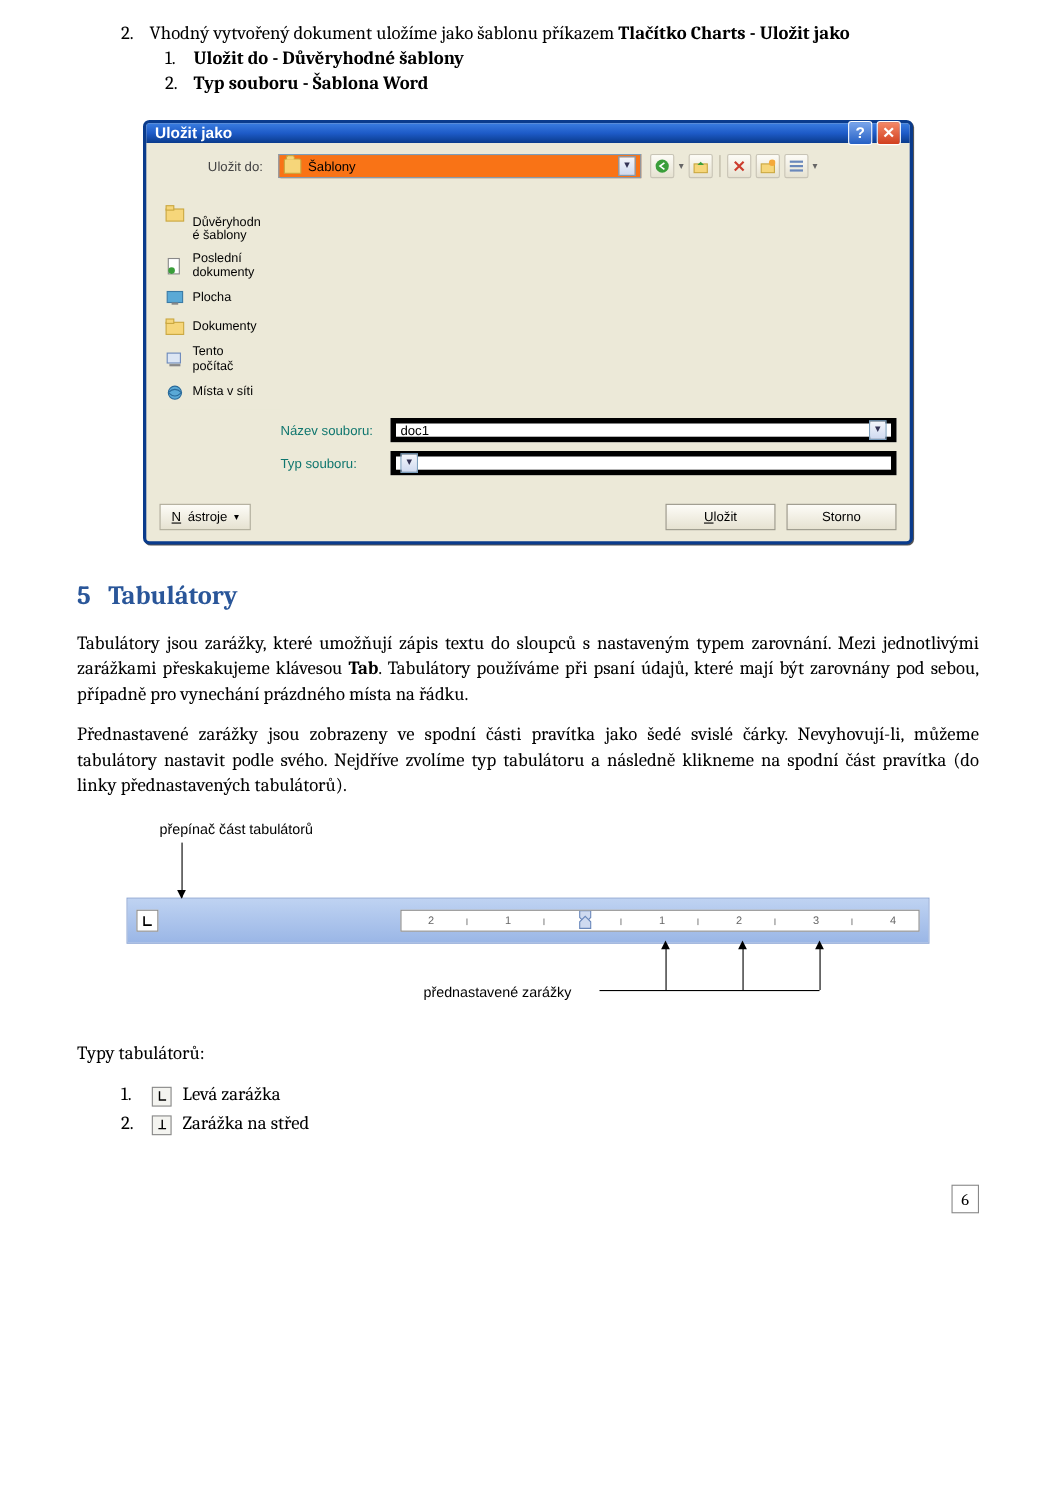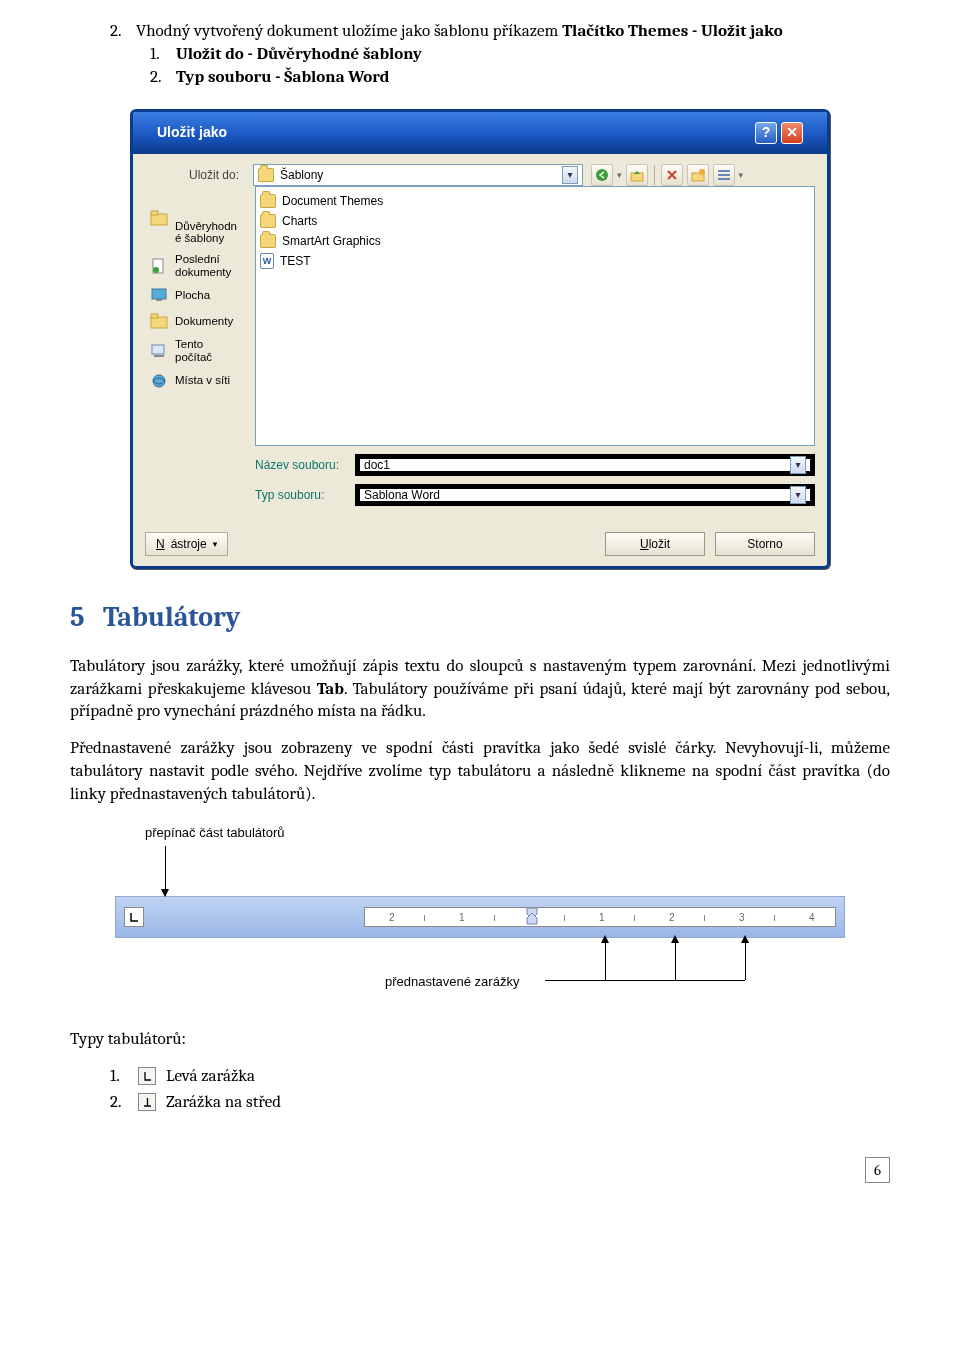--- a/index.html
+++ b/index.html
@@ -26,24 +26,24 @@
       border-radius: 6px;
       background: #ece9d8;
       font-family: Tahoma, Verdana, sans-serif;
       font-size: 12px;
       color: #000;
       box-shadow: 1px 1px 0 #555;
     }
     .titlebar {
       background: linear-gradient(to bottom, #3a7de0 0%, #1e5bc8 50%, #0a3b8c 100%);
       color: #fff;
-      height: 42px;
+      height: 18px;
       display: flex;
       align-items: center;
-      padding: 0 24px;
+      padding: 0 8px;
       border-radius: 3px 3px 0 0;
       font-weight: bold;
       font-size: 14px;
     }
     .titlebar .tb-title { flex: 1; }
     .tb-btn {
       width: 22px; height: 22px;
       border: 1px solid #fff;
       border-radius: 3px;
       margin-left: 4px;
@@ -56,21 +56,21 @@
       color: #fff;
     }
     .dialog-body { padding: 10px 12px 10px 12px; }
     .row1 {
       display: flex; align-items: center; gap: 8px;
       margin-bottom: 0;
     }
     .label { width: 100px; text-align: right; color: #444; padding-right: 6px; }
     .dropdown {
       display: flex; align-items: center;
-      background: #ffffff; border: 1px solid #7b9ebd;
+      background: #f97316; border: 1px solid #7b9ebd;
       height: 22px; padding: 0 4px;
       flex: 1;
       max-width: 330px;
     }
     .dropdown .folder-ico { width: 16px; height: 14px; background: #f6d67a; border: 1px solid #c9a63e; border-radius: 2px 2px 0 0; margin-right: 6px; position: relative; }
     .dropdown .folder-ico:before { content:""; position:absolute; top:-4px; left:1px; width:6px; height:3px; background:#f6d67a; border:1px solid #c9a63e; border-bottom:none; border-radius:2px 2px 0 0; }
     .dropdown .dd-text { flex: 1; }
     .dd-arrow { width: 16px; height: 18px; background: linear-gradient(#f4f6fb,#cfdaf0); border: 1px solid #7b9ebd; display: flex; align-items: center; justify-content: center; color: #335; font-size: 10px; }
     .toolbar { display: flex; gap: 4px; align-items: center; }
     .tbx { width: 22px; height: 22px; border: 1px solid #c8c4b6; border-radius: 2px; background: linear-gradient(#fdfcf7,#e6e2d1); display:flex; align-items:center; justify-content:center; font-size: 11px; }
@@ -119,21 +119,21 @@
     .spacer { flex: 1; }
     .dlg-btn {
       height: 24px; width: 100px;
       border: 1px solid #9a978a;
       background: linear-gradient(#fdfcf7,#e6e2d1);
       font-size: 12px;
       text-align: center;
       display: flex; align-items: center; justify-content: center;
     }
 
-    .h2 { font-family: Cambria, Georgia, serif; font-size: 28px; color: #2a5699; font-weight: bold; margin: 30px 0 18px 0; }
+    .h2 { font-family: Cambria, Georgia, serif; font-size: 24px; color: #2a5699; font-weight: bold; margin: 30px 0 18px 0; }
     .body-para { text-align: justify; margin-bottom: 14px; line-height: 1.35; }
 
     .ruler-fig { margin: 18px auto 30px auto; width: 730px; }
     .ruler-fig .lbl1 { font-family: Tahoma, sans-serif; font-size: 13px; margin-left: 30px; margin-bottom: 4px; }
     .arrow-down { width: 1px; height: 50px; background: #000; margin-left: 50px; position: relative; }
     .arrow-down:after { content:""; position:absolute; bottom:-1px; left:-4px; border-left:4px solid transparent; border-right:4px solid transparent; border-top:8px solid #000; }
     .rulerbar {
       height: 42px;
       background: linear-gradient(to bottom, #bfd3f2, #9ab6e6);
       display: flex; align-items: center;
@@ -163,21 +163,21 @@
 
     .pagenum-box { float: right; border: 1px solid #888; padding: 2px 8px; margin-top: 40px; font-size: 15px; }
     .clearfix::after { content: ""; display: table; clear: both; }
   </style>
 </head>
 <body>
 
 <div class="top-line">
   <span class="num">2.</span>
   <span>
-    <span>Vhodný vytvořený dokument uložíme jako šablonu příkazem </span><span class="bold">Tlačítko Themes - Uložit jako</span>
+    <span>Vhodný vytvořený dokument uložíme jako šablonu příkazem </span><span class="bold">Tlačítko Charts - Uložit jako</span>
   </span>
 </div>
 <div class="top-list">
   <div class="item">
     <span class="num" style="margin-left:40px;">1.</span>
     <span class="bold">Uložit do - Důvěryhodné šablony</span>
   </div>
   <div class="item">
     <span class="num" style="margin-left:40px;">2.</span>
     <span class="bold">Typ souboru - Šablona Word</span>
@@ -287,53 +287,34 @@
         <div class="sb-item">
           <span class="sb-ico">
               <svg width="18" height="16">
                 <circle cx="9" cy="8" r="6" fill="#5aa9d6" stroke="#2a6a9a"></circle>
                 <path d="M3 8 Q9 2 15 8 Q9 14 3 8" fill="none" stroke="#2a6a9a"></path>
               </svg>
             </span>
           <span class="sb-text">Místa v síti</span>
         </div>
       </div>
-      <div class="filelist">
-        <div class="fl-item">
-          <span class="fl-ico"></span>
-          <span>Document Themes</span>
-        </div>
-        <div class="fl-item">
-          <span class="fl-ico"></span>
-          <span>Charts</span>
-        </div>
-        <div class="fl-item">
-          <span class="fl-ico"></span>
-          <span>SmartArt Graphics</span>
-        </div>
-        <div class="fl-item">
-          <span class="fl-ico word"></span>
-          <span>TEST</span>
-        </div>
-      </div>
     </div>
     <div class="bottom-fields">
       <div class="bf-left"></div>
       <div class="bf-right">
         <div class="bf-row">
           <span class="bf-label">Název souboru:</span>
           <div class="bf-input">
             <span class="txt">doc1</span>
             <span class="dd-arrow">▾</span>
           </div>
         </div>
         <div class="bf-row">
           <span class="bf-label">Typ souboru:</span>
           <div class="bf-input">
-            <span class="txt">Šablona Word</span>
             <span class="dd-arrow">▾</span>
           </div>
         </div>
       </div>
     </div>
   </div>
   <div class="dialog-footer">
     <div class="btn-nastroje">
       <span style="text-decoration:underline;">N</span>
         <span>ástroje</span>

